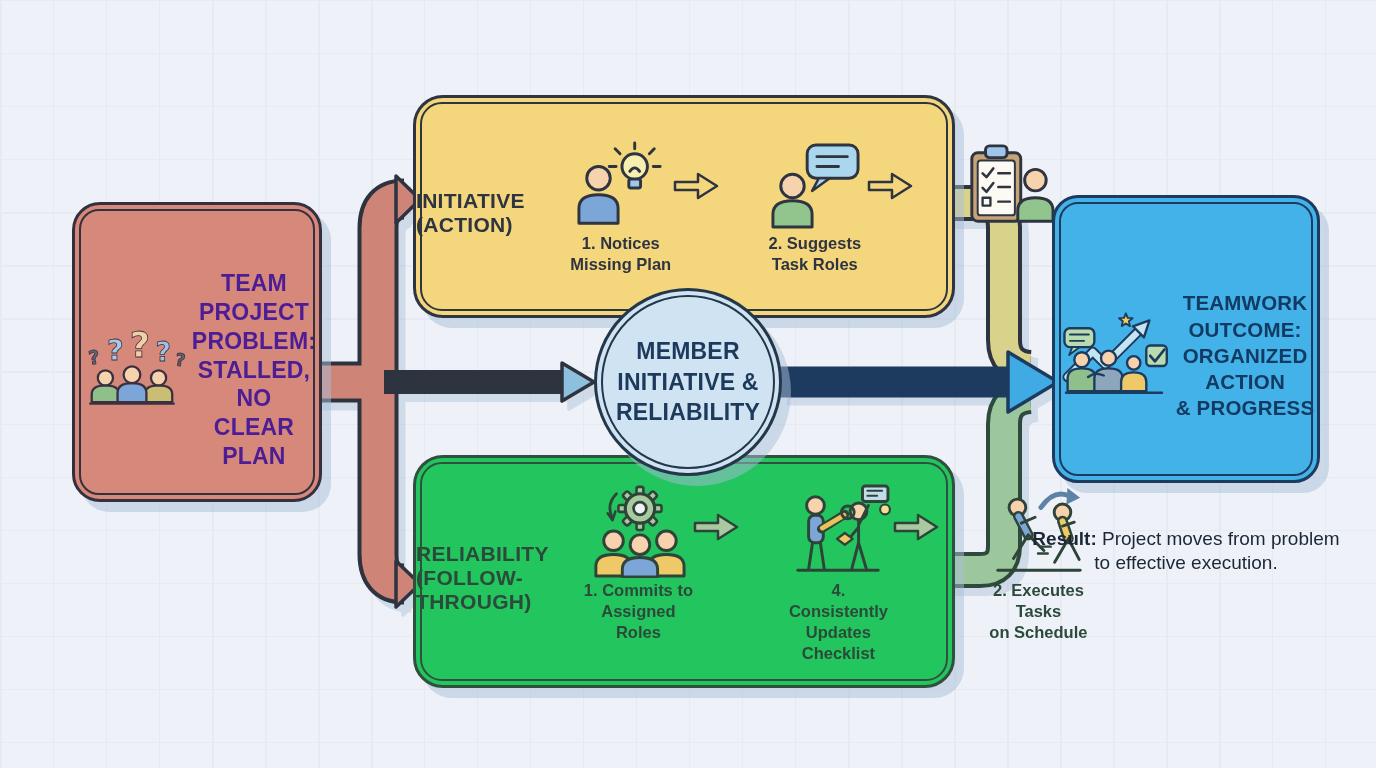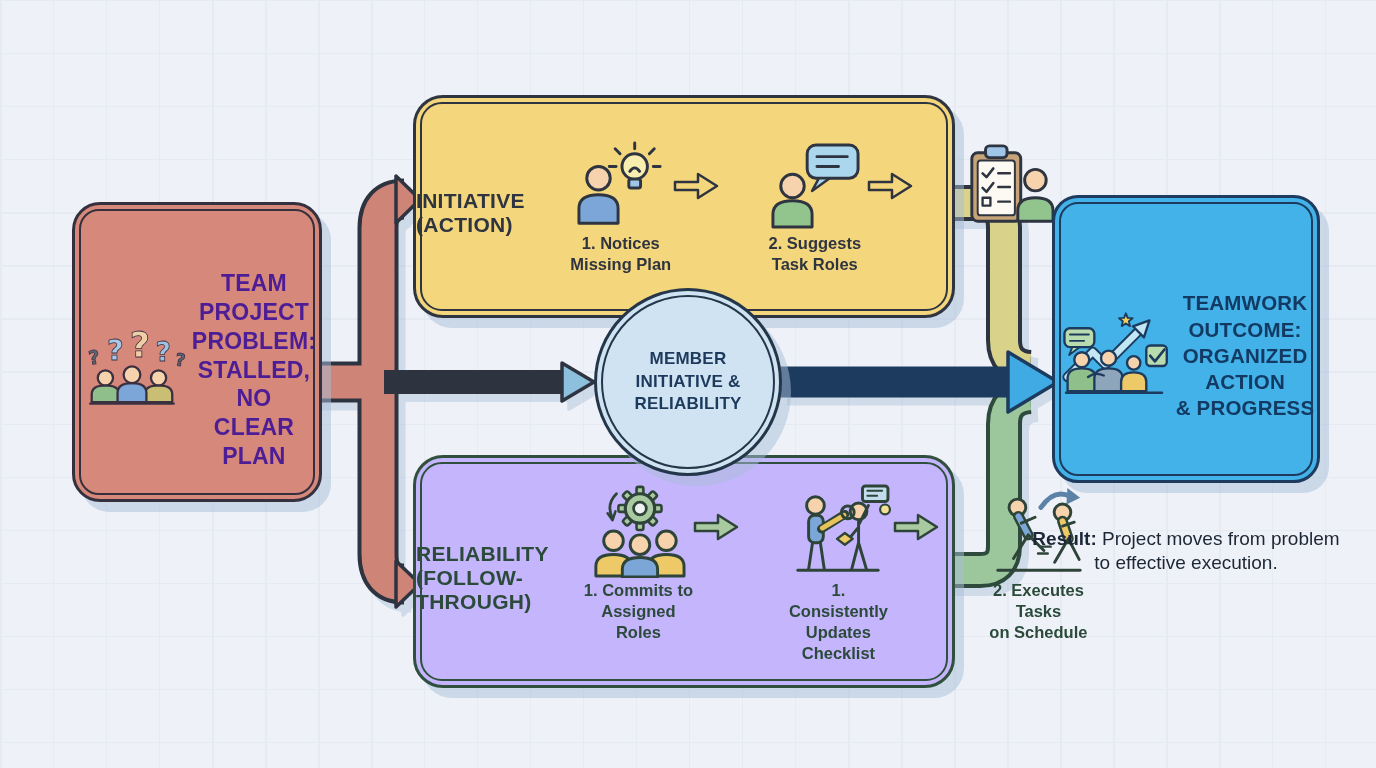--- a/index.html
+++ b/index.html
@@ -21,21 +21,21 @@
   .node{position:absolute;z-index:2;box-sizing:border-box;
     box-shadow:9px 10px 0 rgba(168,190,216,.5);}
   .node::after{content:"";position:absolute;inset:4px;border-radius:inherit;
     pointer-events:none;}
   .problem-box{left:72px;top:202px;width:250px;height:300px;background:#d6887b;
     border:3.5px solid #35303e;border-radius:28px;}
   .problem-box::after{border:2px solid #35303e;border-radius:20px;}
   .initiative-box{left:413px;top:95px;width:542px;height:223px;background:#f4d67c;
     border:3.5px solid #2e3440;border-radius:30px;}
   .initiative-box::after{border:2px solid #2e3440;border-radius:22px;}
-  .reliability-box{left:413px;top:455px;width:542px;height:233px;background:#c4b5fd;
+  .reliability-box{left:413px;top:455px;width:542px;height:233px;background:#22c55e;
     border:3.5px solid #30503e;border-radius:30px;}
   .reliability-box::after{border:2px solid #30503e;border-radius:22px;}
   .outcome-box{left:1052px;top:195px;width:268px;height:288px;background:#43b2e9;
     border:3.5px solid #1c3b5e;border-radius:26px;}
   .outcome-box::after{border:2px solid #1c3b5e;border-radius:19px;}
   .member-circle{left:594px;top:288px;width:188px;height:188px;background:#cfe3f2;
     border:3.5px solid #23364a;border-radius:50%;z-index:3;
     display:flex;align-items:center;justify-content:center;}
   .member-circle::after{border:2px solid #23364a;border-radius:50%;}
 
@@ -46,21 +46,21 @@
   .initiative-box .panel-title{color:#2e3440;}
   .reliability-box .panel-title{color:#2b4a3a;}
   .steps-row{display:flex;justify-content:center;align-items:flex-start;margin-top:3px;width:100%;}
   .step{width:152px;display:flex;flex-direction:column;align-items:center;padding-left:44px;}
   .step-label{white-space:pre-line;text-align:center;font-weight:700;
     font-size:16.5px;line-height:1.28;margin-top:2px;}
   .initiative-box .step-label{color:#2e3440;}
   .reliability-box .step-label{color:#2b4a3a;}
   .flow-arrow{margin-top:30px;flex:0 0 auto;}
   .circle-text{white-space:pre-line;text-align:center;font-weight:700;
-    font-size:17px;line-height:1.33;color:#1d3a5c;letter-spacing:.2px;}
+    font-size:23px;line-height:1.33;color:#1d3a5c;letter-spacing:.2px;}
   .outcome-text{white-space:pre-line;text-align:center;font-weight:700;
     font-size:20.5px;line-height:1.28;color:#123a63;letter-spacing:.2px;margin-top:2px;}
   .result-note{position:absolute;left:1028px;top:527px;width:316px;z-index:2;
     text-align:center;font-size:19px;line-height:1.25;color:#1c2736;}
   .result-note strong{font-weight:700;}
 </style>
 </head>
 <body>
 
 <div id="canvas">
@@ -237,21 +237,21 @@
               <rect x="25" y="34" width="15" height="28" rx="6" fill="#7ca6d8"></rect>
               <circle cx="32" cy="24" r="9" fill="#f6d3ad"></circle>
               <path d="M29 62 l-4 27 M37 62 l4 27"></path>
               <path d="M38 48 L62 33" stroke="#2e4438" stroke-width="9"></path>
               <path d="M39 47 L61 34" stroke="#e8c35a" stroke-width="5"></path>
               <circle cx="65" cy="31" r="6.5" stroke-width="3"></circle>
               <path d="M54 58 l8 -6 8 6 -8 6 z" fill="#eec968" stroke-width="2.4"></path>
               <path d="M14 90 h82"></path>
             </g>
           </svg>
-          <div class="step-label">1. Consistently
+          <div class="step-label">4. Consistently
 Updates Checklist</div>
         </div>
         <svg class="flow-arrow" width="46" height="30" viewBox="0 0 46 30">
           <polygon points="2,11 25,11 25,3 44,15 25,27 25,19 2,19" fill="#a9caa1" stroke="#2e4438" stroke-width="2.5" stroke-linejoin="round"></polygon>
         </svg>
         <div class="step">
           <svg width="110" height="96" viewBox="0 0 110 98">
             <g stroke="#2e4438" stroke-width="3" fill="none" stroke-linecap="round" stroke-linejoin="round">
               <path d="M58 26 Q72 6 88 15" stroke="#5d82a8" stroke-width="5"></path>
               <polygon points="85,6 98,16 84,23" fill="#5d82a8" stroke="none"></polygon>

